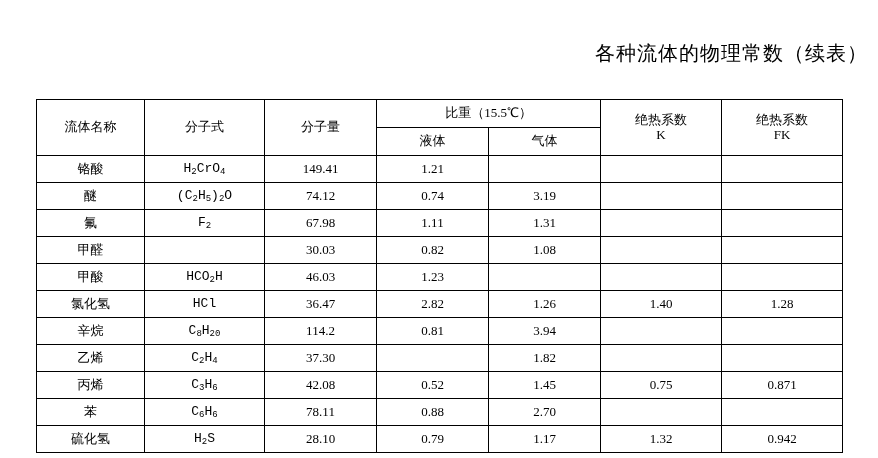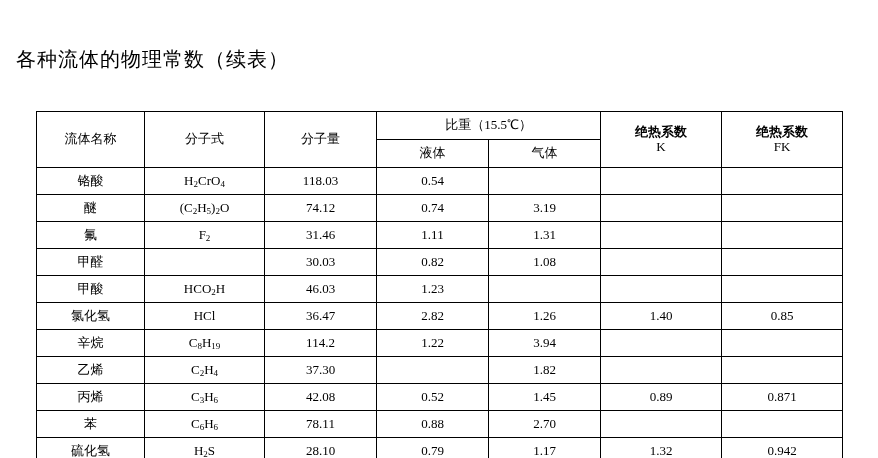--- a/index.html
+++ b/index.html
@@ -14,25 +14,25 @@
     color: #000000;
     overflow: hidden;
   }
   .page {
     position: relative;
     width: 878px;
     height: 458px;
     box-sizing: border-box;
   }
   .doc-title {
-    text-align: left;
+    text-align: right;
     font-size: 20px;
     font-family: "Liberation Serif", serif;
     font-weight: normal;
-    margin: 16px;
+    margin: 10px;
     padding-top: 30px;
     letter-spacing: 1px;
   }
   .table-wrap {
     padding: 22px 36px 0 36px;
   }
   table.data-table {
     border-collapse: collapse;
     width: 806px;
     table-layout: fixed;
@@ -48,35 +48,35 @@
     height: 26px;
     line-height: 1.15;
   }
   table.data-table thead th {
     height: 27px;
     margin-left: 48px;
   }
   .th-two-line {
     line-height: 1.25;
   }
-  .th-two-line .l1 { display: block; font-weight: bold; }
+  .th-two-line .l1 { display: block; }
   .th-two-line .l2 { display: block; }
   td.val-cell {
     text-align: center;
   }
   td.name-cell {
     text-align: center;
   }
   sub {
     font-size: 9px;
     vertical-align: -0.22em;
     line-height: 0;
   }
   .formula {
-    font-family: Liberation Serif, serif;
+    font-family: Liberation Mono, monospace;
   }
   .col-name   { width: 108px; }
   .col-form   { width: 120px; }
   .col-mw     { width: 112px; }
   .col-liq    { width: 112px; }
   .col-gas    { width: 112px; }
   .col-k      { width: 121px; }
   .col-fk     { width: 121px; }
 </style>
 </head>
@@ -114,39 +114,39 @@
         </tr>
         <tr>
           <th>液体</th>
           <th>气体</th>
         </tr>
       </thead>
       <tbody id="table-body">
           <tr>
             <td class="name-cell">铬酸</td>
             <td class="formula">H<sub>2</sub>CrO<sub>4</sub></td>
-            <td class="val-cell">118.03</td>
-            <td class="val-cell">0.54</td>
+            <td class="val-cell">149.41</td>
+            <td class="val-cell">1.21</td>
             <td class="val-cell"></td>
             <td class="val-cell"></td>
             <td class="val-cell"></td>
           </tr>
           <tr>
             <td class="name-cell">醚</td>
             <td class="formula">(C<sub>2</sub>H<sub>5</sub>)<sub>2</sub>O</td>
             <td class="val-cell">74.12</td>
             <td class="val-cell">0.74</td>
             <td class="val-cell">3.19</td>
             <td class="val-cell"></td>
             <td class="val-cell"></td>
           </tr>
           <tr>
             <td class="name-cell">氟</td>
             <td class="formula">F<sub>2</sub></td>
-            <td class="val-cell">31.46</td>
+            <td class="val-cell">67.98</td>
             <td class="val-cell">1.11</td>
             <td class="val-cell">1.31</td>
             <td class="val-cell"></td>
             <td class="val-cell"></td>
           </tr>
           <tr>
             <td class="name-cell">甲醛</td>
             <td class="formula"></td>
             <td class="val-cell">30.03</td>
             <td class="val-cell">0.82</td>
@@ -163,47 +163,47 @@
             <td class="val-cell"></td>
             <td class="val-cell"></td>
           </tr>
           <tr>
             <td class="name-cell">氯化氢</td>
             <td class="formula">HCl</td>
             <td class="val-cell">36.47</td>
             <td class="val-cell">2.82</td>
             <td class="val-cell">1.26</td>
             <td class="val-cell">1.40</td>
-            <td class="val-cell">0.85</td>
+            <td class="val-cell">1.28</td>
           </tr>
           <tr>
             <td class="name-cell">辛烷</td>
-            <td class="formula">C<sub>8</sub>H<sub>19</sub></td>
+            <td class="formula">C<sub>8</sub>H<sub>20</sub></td>
             <td class="val-cell">114.2</td>
-            <td class="val-cell">1.22</td>
+            <td class="val-cell">0.81</td>
             <td class="val-cell">3.94</td>
             <td class="val-cell"></td>
             <td class="val-cell"></td>
           </tr>
           <tr>
             <td class="name-cell">乙烯</td>
             <td class="formula">C<sub>2</sub>H<sub>4</sub></td>
             <td class="val-cell">37.30</td>
             <td class="val-cell"></td>
             <td class="val-cell">1.82</td>
             <td class="val-cell"></td>
             <td class="val-cell"></td>
           </tr>
           <tr>
             <td class="name-cell">丙烯</td>
             <td class="formula">C<sub>3</sub>H<sub>6</sub></td>
             <td class="val-cell">42.08</td>
             <td class="val-cell">0.52</td>
             <td class="val-cell">1.45</td>
-            <td class="val-cell">0.89</td>
+            <td class="val-cell">0.75</td>
             <td class="val-cell">0.871</td>
           </tr>
           <tr>
             <td class="name-cell">苯</td>
             <td class="formula">C<sub>6</sub>H<sub>6</sub></td>
             <td class="val-cell">78.11</td>
             <td class="val-cell">0.88</td>
             <td class="val-cell">2.70</td>
             <td class="val-cell"></td>
             <td class="val-cell"></td>

